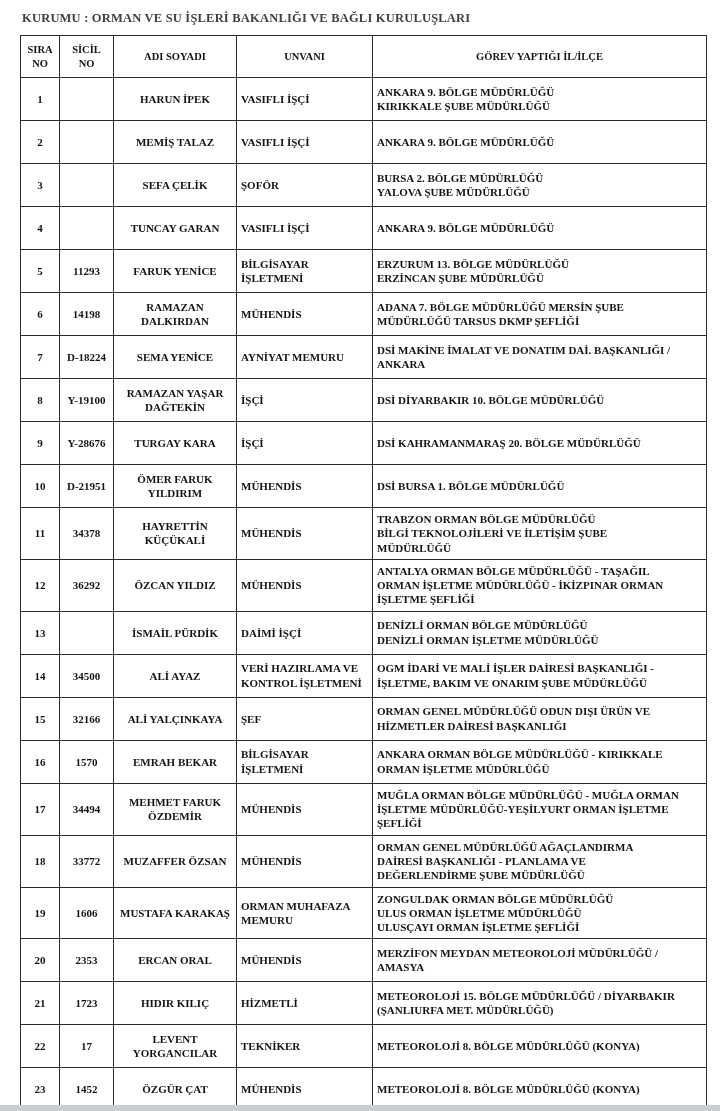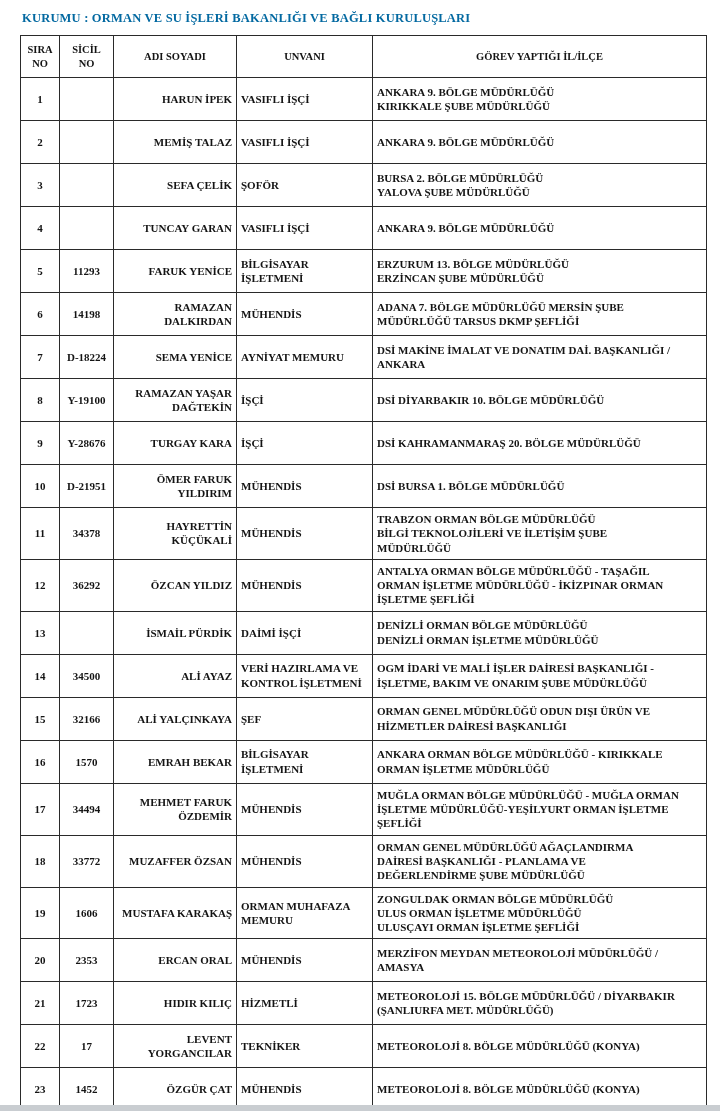--- a/index.html
+++ b/index.html
@@ -15,21 +15,21 @@
     min-height: 1111px;
   }
   .page {
     padding: 8px 12px 0 20px;
   }
   .title {
     font-weight: bold;
     font-size: 12.5px;
     letter-spacing: 0.2px;
     margin: 3px 0 9px 2px;
-    color: #0369a1;
+    color: #404040;
   }
   table.personnel {
     border-collapse: collapse;
     width: 686px;
     table-layout: fixed;
     border-radius: 23px;
   }
   table.personnel th,
   table.personnel td {
     border: 1.7px solid #2a2a2a;
@@ -44,21 +44,21 @@
     overflow: hidden;
     color: #141414;
   }
   table.personnel th {
     text-align: center;
     font-size: 10.5px;
     height: 42px;
   }
   .c0 { width: 39px;  text-align: center; }
   .c1 { width: 54px;  text-align: center; }
-  .c2 { width: 123px; text-align: right; padding-left: 5px; }
+  .c2 { width: 123px; text-align: center; padding-left: 5px; }
   .c3 { width: 136px; text-align: left; padding-left: 5px; }
   .c4 { width: 334px; text-align: left; padding-left: 6px; }
   .scan-edge {
     position: absolute;
     left: 0;
     bottom: 0;
     width: 100%;
     height: 6px;
     background: #c9cdd1;
   }

